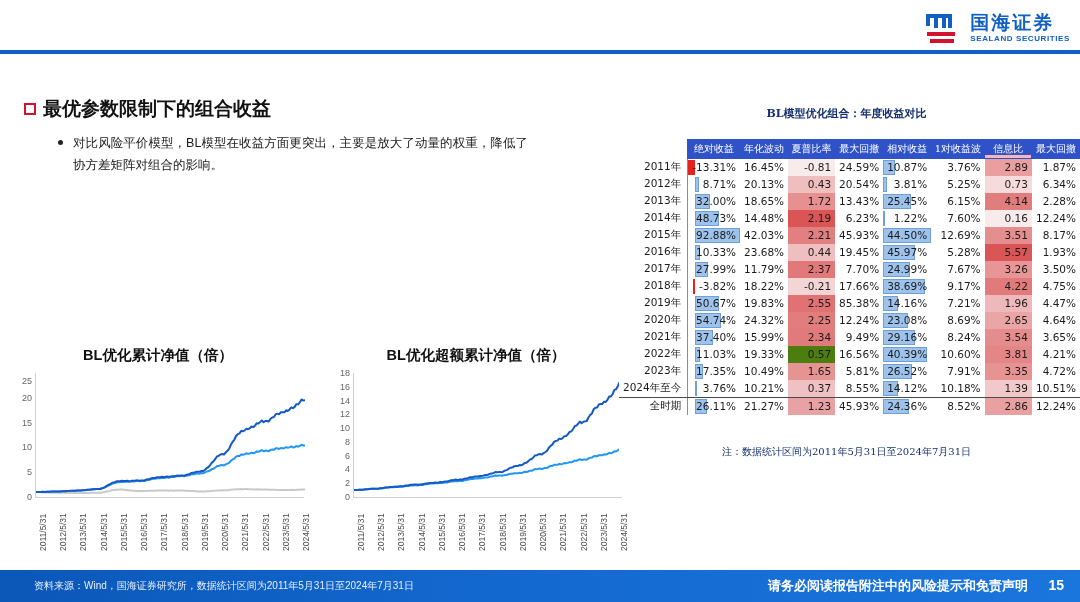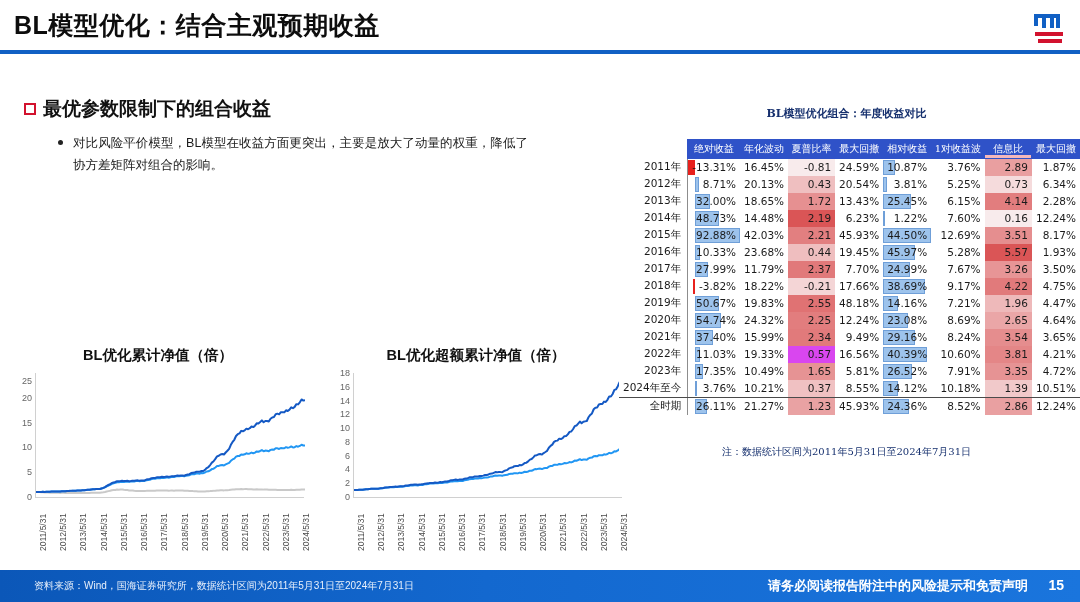--- a/index.html
+++ b/index.html
@@ -76,38 +76,41 @@
   .ftr-src{position:absolute;left:34px;top:9px;font-size:10px;color:#e8f0fb;}
   .ftr-warn{position:absolute;right:52px;top:7px;font-size:13px;font-weight:bold;color:#ffffff;}
   .ftr-pg{position:absolute;right:16px;top:7px;font-size:14px;font-weight:bold;color:#ffffff;}
 </style>
 </head>
 <body>
 
 <div class="slide">
 
   <div class="hdr">
-    <div class="hdr-title">BL模型优化：结合主观预期收益</div>
     <div class="hdr-rule"></div>
     <div class="logo">
       <div class="logo-mark">
         <svg width="40" height="36" viewBox="0 0 40 36">
           <g fill="#1160c4">
             <path d="M4 4 h26 v4 H4z"></path>
             <path d="M4 4 h4 v12 H4z"></path>
             <path d="M12 8 h4 v10 h-4z"></path>
             <path d="M20 8 h4 v10 h-4z"></path>
             <path d="M26 4 h4 v14 h-4z"></path>
           </g>
           <g fill="#d2122e">
             <path d="M5 22 h28 v4 H5z"></path>
             <path d="M8 29 h24 v4 H8z"></path>
           </g>
         </svg>
       </div>
+      <div class="logo-txt">
+        <div class="logo-cn">国海证券</div>
+        <div class="logo-en">SEALAND SECURITIES</div>
+      </div>
     </div>
   </div>
 
   <div class="sec">
     <div class="sec-sq"></div>
     <div class="sec-txt">最优参数限制下的组合收益</div>
   </div>
 
   <div class="bullets">
     <div class="bi">
@@ -321,21 +324,21 @@
             <td class="grpdiv"><div class="bar" style="left: 0%; width: 86.9438%; background: rgb(157, 195, 236); border: 1px solid rgb(111, 159, 216); box-sizing: border-box;"></div><span class="cellv">38.69%</span></td>
             <td><span class="cellv">9.17%</span></td>
             <td style="background: rgb(225, 122, 123); color: rgb(27, 27, 27);"><span class="cellv">4.22</span></td>
             <td><span class="cellv">4.75%</span></td>
           </tr>
           <tr>
             <td class="yr">2019年</td>
             <td><div class="bar" style="left: 12.5341%; width: 47.7164%; background: rgb(157, 195, 236); border: 1px solid rgb(111, 159, 216); box-sizing: border-box;"></div><span class="cellv">50.67%</span></td>
             <td><span class="cellv">19.83%</span></td>
             <td style="background: rgb(224, 114, 115); color: rgb(27, 27, 27);"><span class="cellv">2.55</span></td>
-            <td><span class="cellv">48.18%</span></td>
+            <td><span class="cellv">85.38%</span></td>
             <td class="grpdiv"><div class="bar" style="left: 0%; width: 31.8202%; background: rgb(157, 195, 236); border: 1px solid rgb(111, 159, 216); box-sizing: border-box;"></div><span class="cellv">14.16%</span></td>
             <td><span class="cellv">7.21%</span></td>
             <td style="background: rgb(238, 185, 186); color: rgb(27, 27, 27);"><span class="cellv">1.96</span></td>
             <td><span class="cellv">4.47%</span></td>
           </tr>
           <tr>
             <td class="yr">2020年</td>
             <td><div class="bar" style="left: 12.5341%; width: 51.5491%; background: rgb(157, 195, 236); border: 1px solid rgb(111, 159, 216); box-sizing: border-box;"></div><span class="cellv">54.74%</span></td>
             <td><span class="cellv">24.32%</span></td>
             <td style="background: rgb(226, 125, 126); color: rgb(27, 27, 27);"><span class="cellv">2.25</span></td>
@@ -353,21 +356,21 @@
             <td><span class="cellv">9.49%</span></td>
             <td class="grpdiv"><div class="bar" style="left: 0%; width: 65.5281%; background: rgb(157, 195, 236); border: 1px solid rgb(111, 159, 216); box-sizing: border-box;"></div><span class="cellv">29.16%</span></td>
             <td><span class="cellv">8.24%</span></td>
             <td style="background: rgb(229, 141, 142); color: rgb(27, 27, 27);"><span class="cellv">3.54</span></td>
             <td><span class="cellv">3.65%</span></td>
           </tr>
           <tr>
             <td class="yr">2022年</td>
             <td><div class="bar" style="left: 12.5341%; width: 10.387%; background: rgb(157, 195, 236); border: 1px solid rgb(111, 159, 216); box-sizing: border-box;"></div><span class="cellv">11.03%</span></td>
             <td><span class="cellv">19.33%</span></td>
-            <td style="background: #d946ef; color: rgb(27, 27, 27); margin-left: 48px;"><span class="cellv">0.57</span></td>
+            <td style="background: #4d7c0f; color: rgb(27, 27, 27); margin-left: 48px;"><span class="cellv">0.57</span></td>
             <td><span class="cellv">16.56%</span></td>
             <td class="grpdiv"><div class="bar" style="left: 0%; width: 90.764%; background: rgb(157, 195, 236); border: 1px solid rgb(111, 159, 216); box-sizing: border-box;"></div><span class="cellv">40.39%</span></td>
             <td><span class="cellv">10.60%</span></td>
             <td style="background: rgb(228, 134, 135); color: rgb(27, 27, 27);"><span class="cellv">3.81</span></td>
             <td><span class="cellv">4.21%</span></td>
           </tr>
           <tr>
             <td class="yr">2023年</td>
             <td><div class="bar" style="left: 12.5341%; width: 16.3386%; background: rgb(157, 195, 236); border: 1px solid rgb(111, 159, 216); box-sizing: border-box;"></div><span class="cellv">17.35%</span></td>
             <td><span class="cellv">10.49%</span></td>

